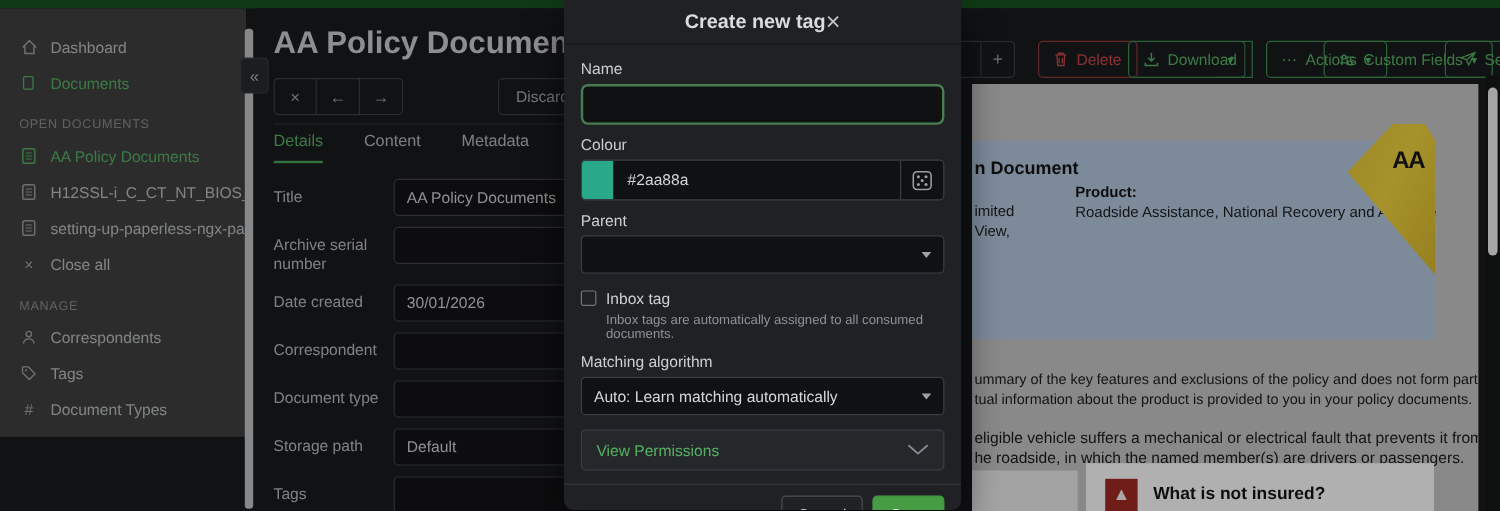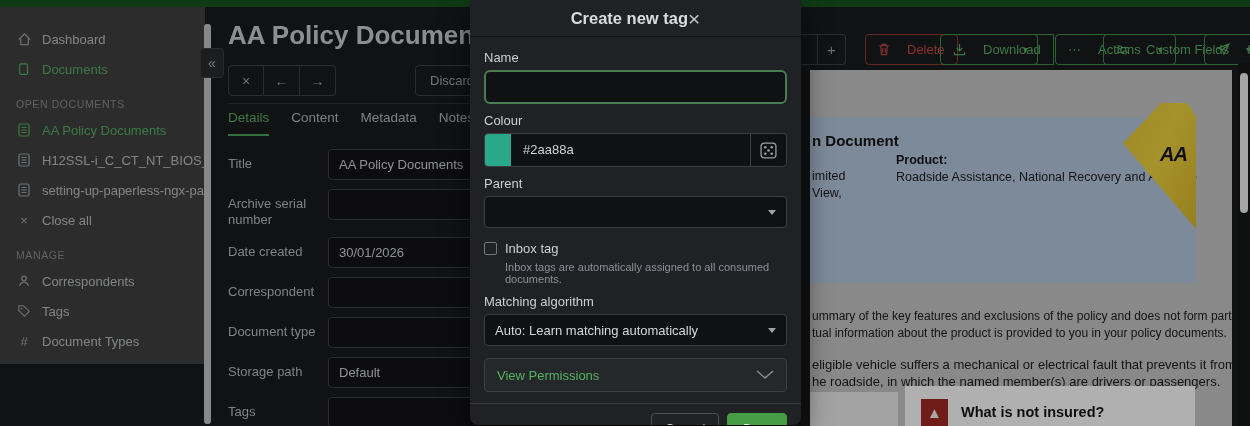--- a/index.html
+++ b/index.html
@@ -32,32 +32,32 @@
   .navgroup { position:absolute; left:15px; top:58px; display:flex; }
   .navgroup .nbtn { width:36px; height:31px; background:transparent; border:1px solid #3e4247;
                     color:#9fa3a7; font-size:14px; display:flex; align-items:center; justify-content:center; }
   .navgroup .nbtn + .nbtn { border-left:none; }
   .navgroup .nbtn:first-child { border-radius:4px 0 0 4px; }
   .navgroup .nbtn:last-child { border-radius:0 4px 4px 0; }
   .discard-btn { position:absolute; left:202px; top:58px; height:31px; padding:0 14px;
                  background:transparent; border:1px solid #3e4247; border-radius:4px;
                  color:#a7abae; font-size:13px; }
   .rule { position:absolute; left:15px; top:96px; width:420px; height:1px; background:#2d3033; }
-  .tabs { position:absolute; left:15px; top:103px; display:flex; gap:22px; font-size:13.5px; }
+  .tabs { position:absolute; left:15px; top:103px; display:flex; gap:34px; font-size:13.5px; }
   .tab { color:#b6b9bc; padding-bottom:9px; white-space:nowrap; }
   .tab.active { color:#57b165; border-bottom:2px solid #4aa25a; }
 
   .form { position:absolute; left:15px; top:142px; width:560px; }
   .frow { display:flex; align-items:flex-start; margin-bottom:9px; }
   .flabel { width:100px; flex:0 0 100px; font-size:13px; color:#b9bcbf; line-height:16px; padding-top:7px; }
   .finput { flex:1; min-height:31px; background:#131416; border:1px solid #3e4247; border-radius:4px;
             font-size:13px; color:#ced1d3; line-height:29px; padding:0 10px; }
 
   
-  .toolbar-btn { position:absolute; top:27px; height:31px; display:flex; align-items:center; gap:17px;
+  .toolbar-btn { position:absolute; top:27px; height:31px; display:flex; align-items:center; gap:7px;
                  padding:0 12px; font-size:13px; border-radius:4px; background:transparent;
                  border:1px solid #3f8f4f; color:#57b165; white-space:nowrap; }
   .toolbar-btn svg { flex:0 0 auto; }
   .tb-caret { font-size:10px; }
   .plusgroup { position:absolute; left:577px; top:27px; display:flex; }
   .plusgroup .pbtn { width:28px; height:31px; border:1px solid #3e4247; background:transparent;
                      color:#9fa3a7; font-size:15px; display:flex; align-items:center; justify-content:center; }
   .plusgroup .pbtn + .pbtn { border-left:none; border-radius:0 4px 4px 0; }
   .btn-delete { left:652px; border-color:#8f3a3a; color:#cb4848; }
   .btn-download { left:727px; border-radius:4px 0 0 4px;justify-content:center; }
@@ -69,22 +69,22 @@
   
   .viewer { position:absolute; left:597px; top:63px; width:422px; height:356px; background:#c7c7c7; overflow:hidden; }
   .pdf-blue { position:absolute; left:0; top:47px; width:386px; height:166px; background:#b5c8e0; }
   .pdf-h1 { position:absolute; left:2px; top:62px; font-size:15px; font-weight:bold; color:#141414; white-space:nowrap; }
   .pdf-colL { position:absolute; left:2px; top:98px; font-size:12.5px; color:#1d1d1d; line-height:17px; }
   .pdf-prodlabel { position:absolute; left:86px; top:83px; font-size:12.5px; font-weight:bold; color:#141414; }
   .pdf-prodval { position:absolute; left:86px; top:100px; font-size:12.5px; color:#1d1d1d; white-space:nowrap; }
   .aa-badge { position:absolute; left:313px; top:33px; width:73px; height:126px;
               background:linear-gradient(115deg,#e3c43a 0%,#f2d53e 45%,#d8b92e 100%);
               clip-path:polygon(0 32%, 52% 0, 88% 0, 100% 11%, 100% 100%); }
-  .aa-badge span { position:absolute; right:9px; top:40px; font-size:20px; font-weight:bold;
-                   font-style:italic; color:#18181a; letter-spacing:-1px; }
+  .aa-badge span { position:absolute; right:9px; top:20px; font-size:20px; font-weight:bold;
+                   color:#18181a; letter-spacing:-1px; }
   .pdf-p { position:absolute; left:2px; font-size:12px; color:#1b1b1b; line-height:17px; white-space:nowrap; }
   .pdf-p.p1 { top:238px; }
   .pdf-p.p2 { top:286px; font-size:13px; }
   .pdf-card { position:absolute; background:#ffffff; }
   .card-left { left:0; top:322px; width:88px; height:34px; background:#ececec; }
   .card-right { left:95px; top:316px; width:290px; height:40px; }
   .warn-sq { position:absolute; left:16px; top:13px; width:27px; height:27px; background:#a32b26;
              display:flex; align-items:center; justify-content:center; color:#f4f4f4; font-size:15px; }
   .card-title { position:absolute; left:56px; top:18px; font-size:14.5px; font-weight:bold; color:#141414; }
   .pv-track { position:absolute; left:1238px; top:63px; width:12px; height:363px; background:#151617; }

